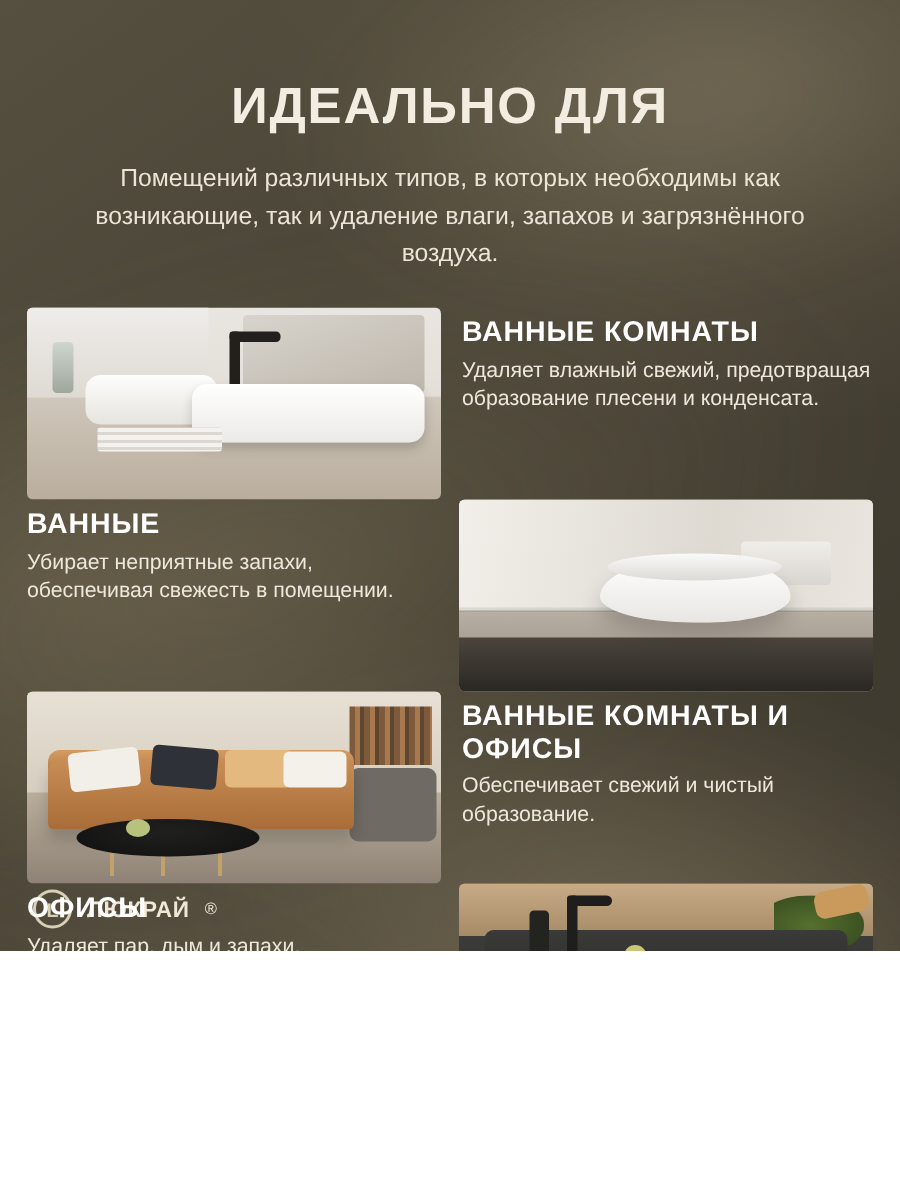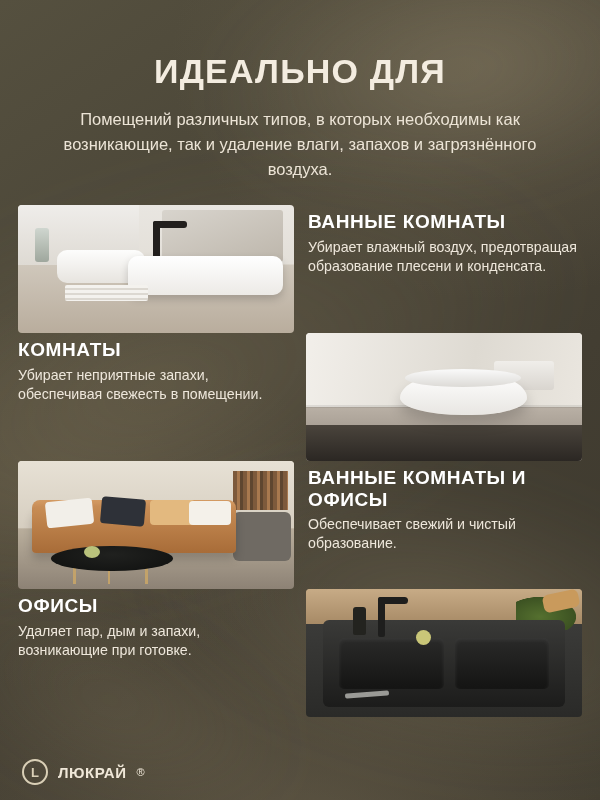--- a/index.html
+++ b/index.html
@@ -3,21 +3,21 @@
 <meta charset="utf-8">
 <style>
   * { box-sizing: border-box; margin: 0; padding: 0; }
   html, body {
     width: 600px; height: 800px;
     font-family: "Liberation Sans", sans-serif;
     overflow: hidden;
   }
   .poster {
     position: relative;
-    width: 600px; height: 800px;
+    width: 600px; height: 634px;
     background:
       radial-gradient(ellipse 520px 380px at 82% 8%, rgba(124,112,88,0.38) 0%, rgba(90,80,60,0.0) 62%),
       radial-gradient(ellipse 460px 320px at 8% 62%, rgba(120,108,82,0.30) 0%, rgba(90,80,60,0.0) 60%),
       radial-gradient(ellipse 700px 420px at 50% 104%, rgba(150,135,105,0.32) 0%, rgba(90,80,60,0.0) 60%),
       linear-gradient(145deg, #55503f 0%, #4a4537 35%, #433e32 62%, #3c382d 100%);
     overflow: hidden;
   }
   
   .swirl {
     position: absolute;
@@ -220,38 +220,38 @@
             <div class="ph basin2"></div>
             <div class="ph faucet2"></div>
             <div class="ph faucet"></div>
             <div class="ph basin"></div>
             <div class="ph towels"></div>
             <div class="ph bottle"></div>
           </div>
         </div>
         <div class="txt">
           <div class="ttl">ВАННЫЕ КОМНАТЫ</div>
-          <div class="desc">Убирает влажный воздух, предотвращая образование плесени и конденсата.</div>
+          <div class="desc">Удаляет влажный свежий, предотвращая образование плесени и конденсата.</div>
         </div>
       </div>
 
       <div class="row reverse">
         <div class="photo">
           <div class="wc ph" style="position:absolute;left:0;top:0;">
             <div class="ph tile"></div>
             <div class="ph floor"></div>
             <div class="ph dark"></div>
             <div class="ph shadowline"></div>
             <div class="ph cistern"></div>
             <div class="ph bowl"></div>
             <div class="ph seat"></div>
           </div>
         </div>
         <div class="txt">
-          <div class="ttl">КОМНАТЫ</div>
+          <div class="ttl">ВАННЫЕ</div>
           <div class="desc">Убирает неприятные запахи, обеспечивая свежесть в помещении.</div>
         </div>
       </div>
 
       <div class="row">
         <div class="photo">
           <div class="liv ph" style="position:absolute;left:0;top:0;">
             <div class="ph wall"></div>
             <div class="ph shelf"></div>
             <div class="ph chair"></div>

